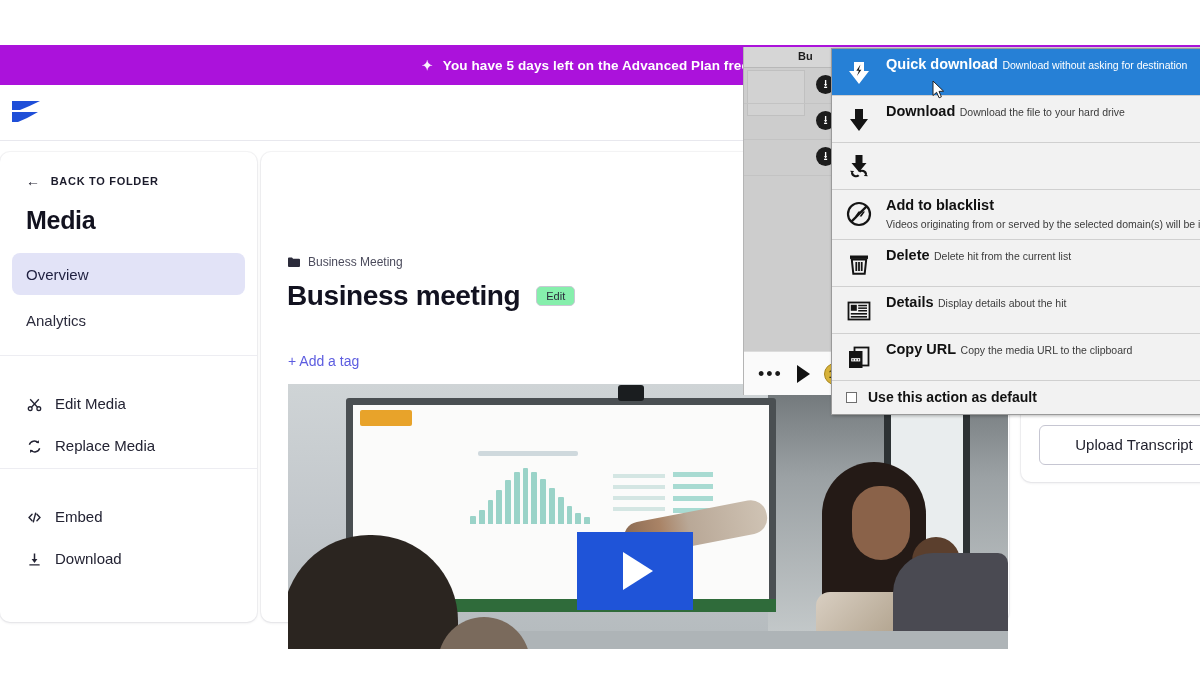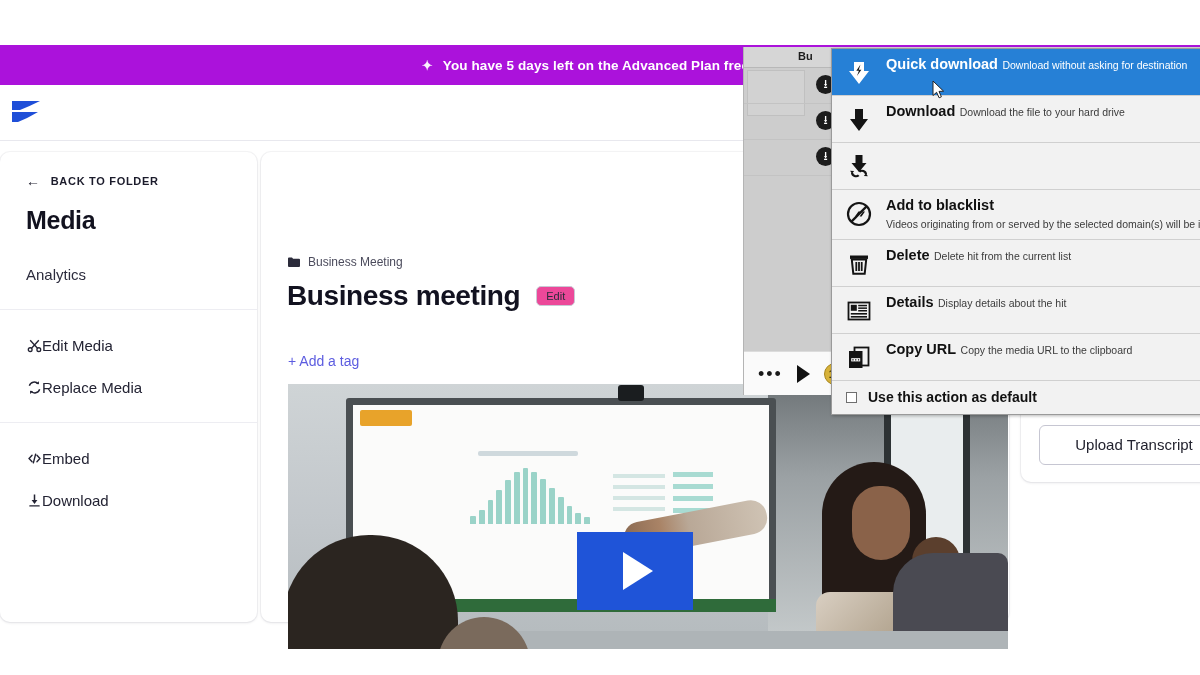--- a/index.html
+++ b/index.html
@@ -46,40 +46,40 @@
   }
   .nav-list { margin-top:18px; padding:0 12px; }
   .nav-item {
     height:42px; display:flex; align-items:center; padding-left:14px;
     font-size:15px; color:#2c2c3d; border-radius:8px; margin-bottom:4px;
   }
   .nav-item.active { background:#e2e3f7; color:#1f2040; }
   .sidebar-sep { height:1px; background:#ededf2; margin:14px 0; }
   .action-list { padding:0 12px; }
   .action-item {
-    height:42px; display:flex; align-items:center; padding-left:14px;
+    height:42px; display:flex; align-items:flex-end; gap:13px; padding-left:14px;
     font-size:15px; color:#232333;
   }
   .action-item .ico { width:16px; height:16px; display:inline-flex; align-items:center; justify-content:center; }
 
   
   .main-card {
     position:absolute; left:261px; top:107px; width:748px; height:470px;
     background:#fff; border-radius:10px;
     box-shadow:0 1px 3px rgba(20,20,50,.10), 0 0 0 1px rgba(20,20,50,.04);
   }
   .breadcrumb {
     position:absolute; left:27px; top:103px; display:flex; align-items:center; gap:8px;
     font-size:12px; color:#4b4b5c;
   }
   .folder-ico { width:12px; height:10px; }
   .title-row { position:absolute; left:26px; top:128px; display:flex; align-items:center; gap:16px; }
   .page-title { font-size:28px; font-weight:700; color:#121220; letter-spacing:-.4px; }
   .edit-btn {
-    border:1px solid #c9c9d4; border-radius:5px; background:#ec4899;
+    border:1px solid #c9c9d4; border-radius:5px; background:#86efac;
     font-size:11px; color:#2a2a3a; padding:3px 9px; font-family:inherit;
   }
   .add-tag {
     position:absolute; left:27px; top:201px;
     font-size:14px; color:#5c5ce0;
   }
   .video-wrap {
     position:absolute; left:27px; top:232px; width:720px; height:265px;
     overflow:hidden; background:#eceff1;
   }
@@ -234,20 +234,23 @@
     </div>
 
     <div class="sidebar">
       <div class="back-to-folder">
         <span class="back-arrow">←</span>
         <span>BACK TO FOLDER</span>
       </div>
       <div class="media-title">Media</div>
 
       <div class="nav-list">
+        <div class="nav-item active">
+          <span>Overview</span>
+        </div>
         <div class="nav-item">
           <span>Analytics</span>
         </div>
       </div>
 
       <div class="sidebar-sep"></div>
 
       <div class="action-list">
         <div class="action-item">
           <span class="ico">

